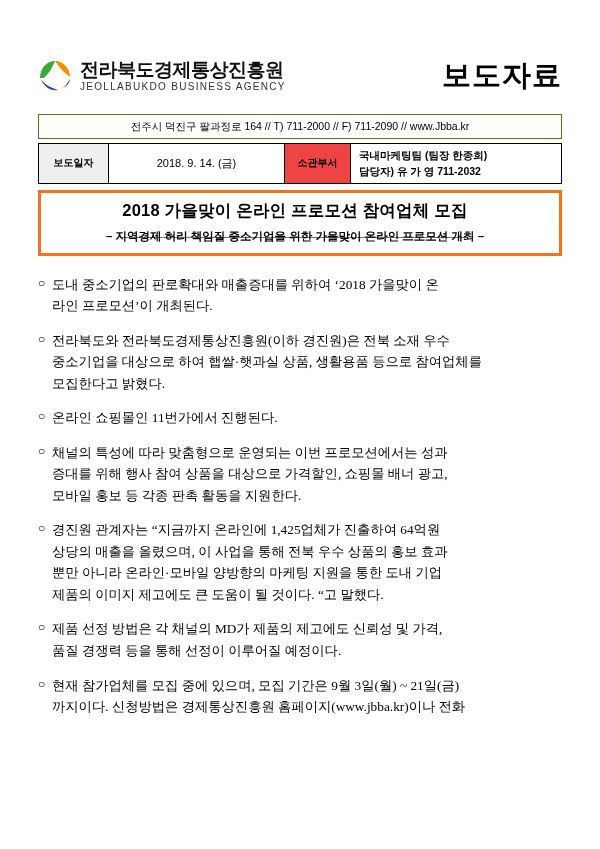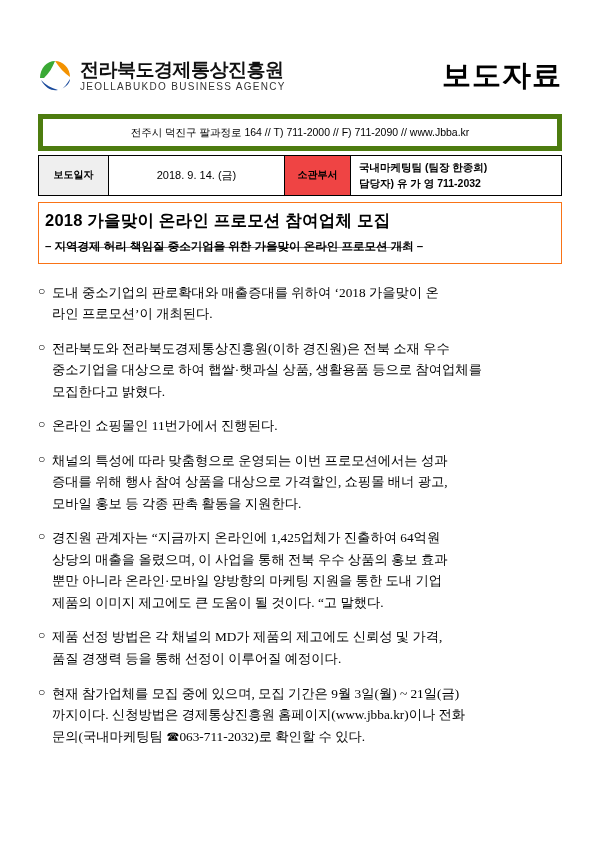--- a/index.html
+++ b/index.html
@@ -58,22 +58,22 @@
   .doc-type {
     font-family: "Liberation Sans", sans-serif;
     font-weight: bold;
     font-size: 29px;
     letter-spacing: 1px;
     color: #000;
   }
 
   
   .addr {
-    border: 5px solid #4d7c0f;
-    height: 37px;
+    border: 1px solid #4d7c0f;
+    height: 25px;
     display: flex;
     align-items: center;
     justify-content: center;
     font-family: "Liberation Sans", sans-serif;
     font-size: 10.5px;
     letter-spacing: 0px;
   }
 
   
   table.meta {
@@ -105,23 +105,24 @@
     text-align: center;
     background: #ef4444;
     font-weight: bold;
     font-size: 10px;
   }
   .m-dept { padding-left: 8px !important; }
   .m-dept div { line-height: 1.55; font-size: 10.5px; font-weight: bold; }
 
   
   .titlebox {
-    border: 1px solid #f97316;
+    border: 3px solid #f97316;
     margin-top: 6px;
     padding: 7px 16px 9px 6px;
+    text-align: center;
   }
   .title-main {
     font-family: "Liberation Sans", sans-serif;
     font-weight: bold;
     font-size: 16.5px;
     letter-spacing: 0.2px;
     color: #000;
   }
   .title-sub {
     font-family: "Liberation Sans", sans-serif;
@@ -250,17 +251,16 @@
     <p class="para">
       <span class="bullet">○</span>
       <span class="ind">제품 선정 방법은 각 채널의 MD가 제품의 제고에도 신뢰성 및 가격,</span>
       <span class="ind">품질 경쟁력 등을 통해 선정이 이루어질 예정이다.</span>
     </p>
 
     <p class="para">
       <span class="bullet">○</span>
       <span class="ind">현재 참가업체를 모집 중에 있으며, 모집 기간은 9월 3일(월) ~ 21일(금)</span>
       <span class="ind">까지이다.  신청방법은 경제통상진흥원 홈페이지(www.jbba.kr)이나 전화</span>
-      <span class="ind">문의(국내마케팅팀 ☎063-711-2032)로 확인할 수 있다.</span>
     </p>
 
   </div>
 </div>
 
 </body></html>

